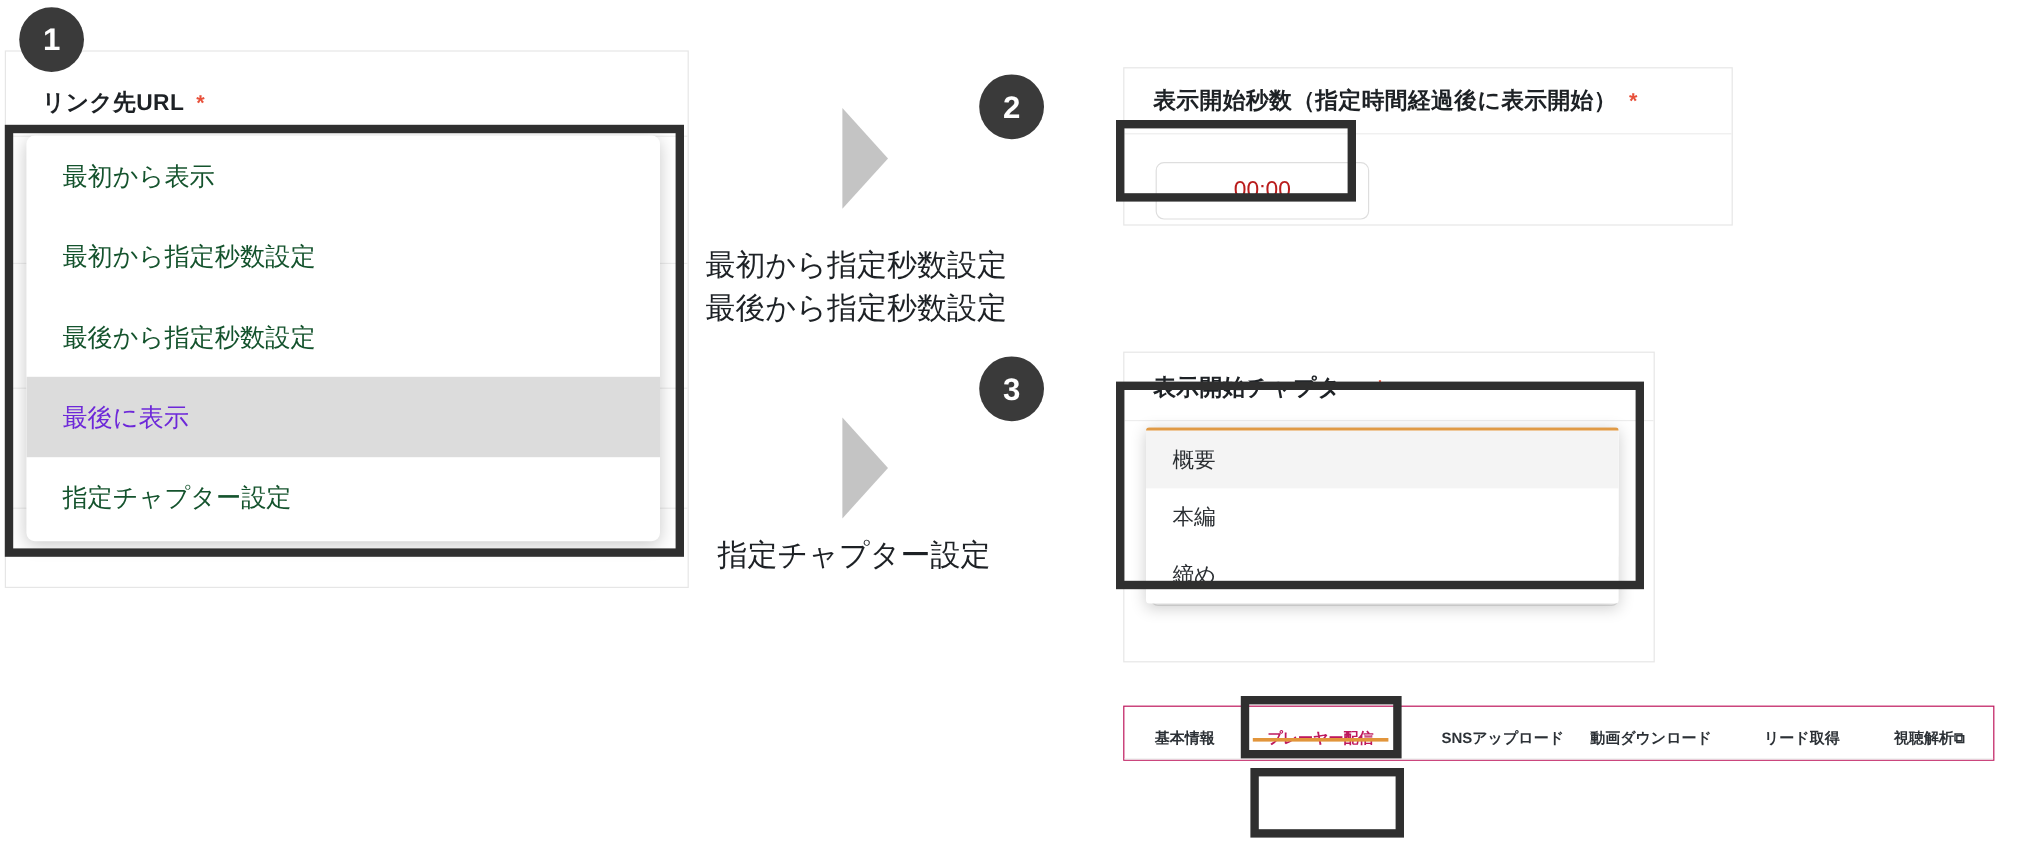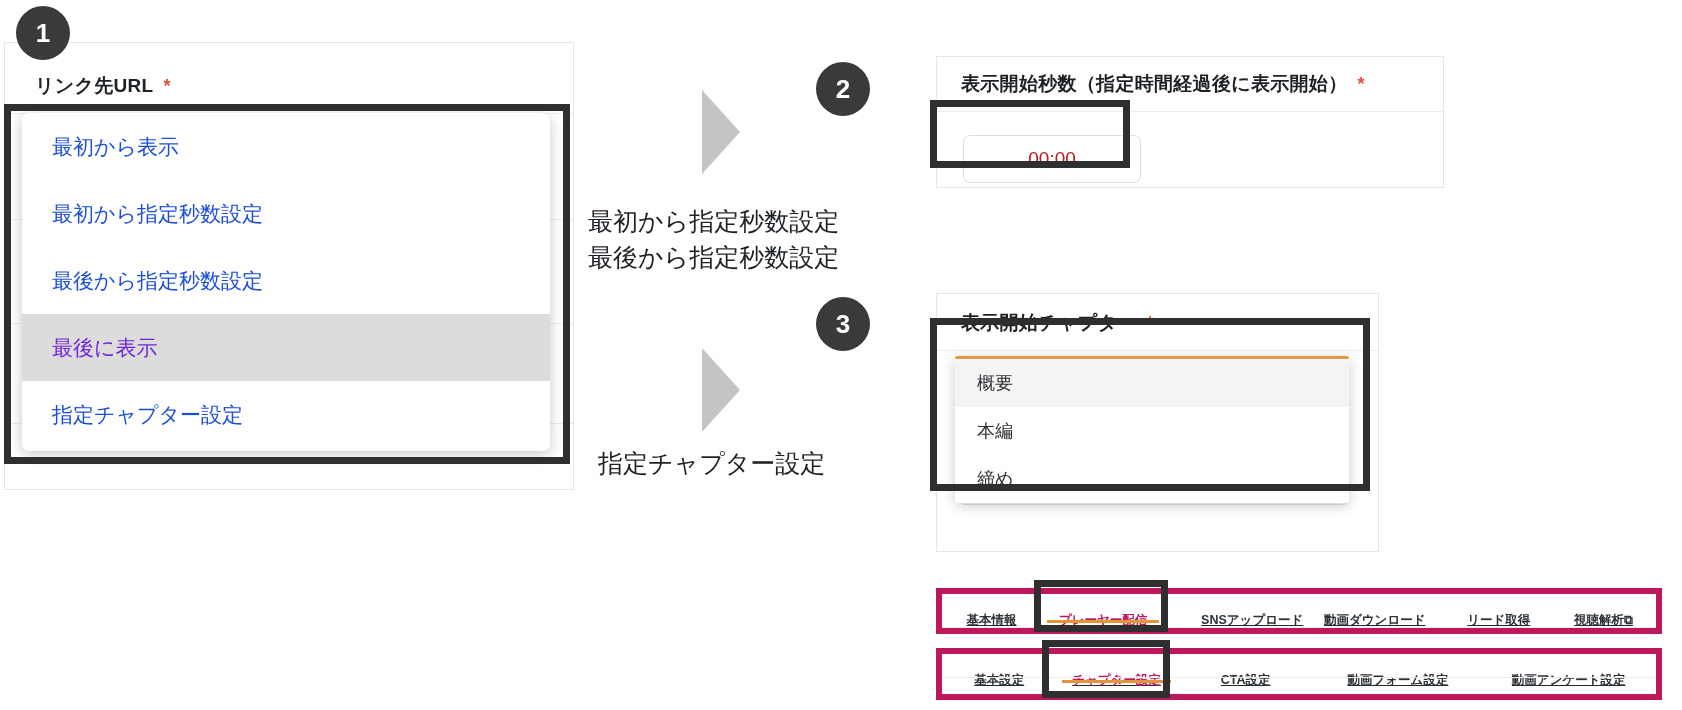--- a/index.html
+++ b/index.html
@@ -59,21 +59,21 @@
     box-shadow: 0 3px 14px rgba(0,0,0,.22);
     overflow: hidden;
     z-index: 25;
   }
   #popup1 { left: 22px; top: 113px; width: 528px; height: 338px; }
   #popup1 .opt {
     height: 67px;
     display: flex; align-items: center;
     padding-left: 30px;
     font-size: 21px;
-    color: #1d4ed8;
+    color: #14532d;
   }
   #popup1 .opt.sel { background: #dcdcdc; color: #6d28d9; }
 
   
   .arrow {
     position: absolute;
     width: 0; height: 0;
     border-top: 42px solid transparent;
     border-bottom: 42px solid transparent;
     border-left: 38px solid #c4c4c4;
@@ -139,22 +139,21 @@
     padding-left: 22px;
     font-size: 18px;
     color: #2b2f33;
   }
   #popup3 .opt3.sel { background: #f4f4f4; }
 
   
   .tabstrip {
     position: absolute;
     background: #ffffff;
-    border: 6px solid #be185d;
-    text-decoration: underline;
+    border: 1px solid #be185d;
   }
   .tabrow { position: relative; display: flex; align-items: flex-start; height: 100%; }
   .tab {
     position: relative;
     font-size: 12.5px;
     font-weight: bold;
     color: #2c3136;
     white-space: nowrap;
     padding-top: 18px;
     text-align: center;
@@ -250,27 +249,17 @@
       <div class="tab" style="width:104px;">基本情報</div>
       <div class="tab active" style="width:130px;">プレーヤー配信</div>
       <div class="tab" style="width:145px;text-align:right;">SNSアップロード</div>
       <div class="tab" style="width:150px;">動画ダウンロード</div>
       <div class="tab" style="width:110px;">リード取得</div>
       <div class="tab" style="width:110px;">視聴解析⧉</div>
     </div>
     <div class="underline"></div>
   </div>
 
-  <div class="tabstrip" id="tabs2">
-    <div class="tabrow">
-      <div class="tab" style="width:118px;">基本設定</div>
-      <div class="tab active" style="width:124px;">チャプター設定</div>
-      <div class="tab" style="width:142px;">CTA設定</div>
-      <div class="tab" style="width:172px;">動画フォーム設定</div>
-      <div class="tab" style="width:180px;">動画アンケート設定</div>
-    </div>
-    <div class="underline" style="bottom:16px;"></div>
-  </div>
 
   <div class="hl" style="left:1034px; top:580px; width:134px; height:52px;"></div>
   <div class="hl" style="left:1042px; top:640px; width:128px; height:58px;"></div>
 
 </div>
 
 </body></html>

